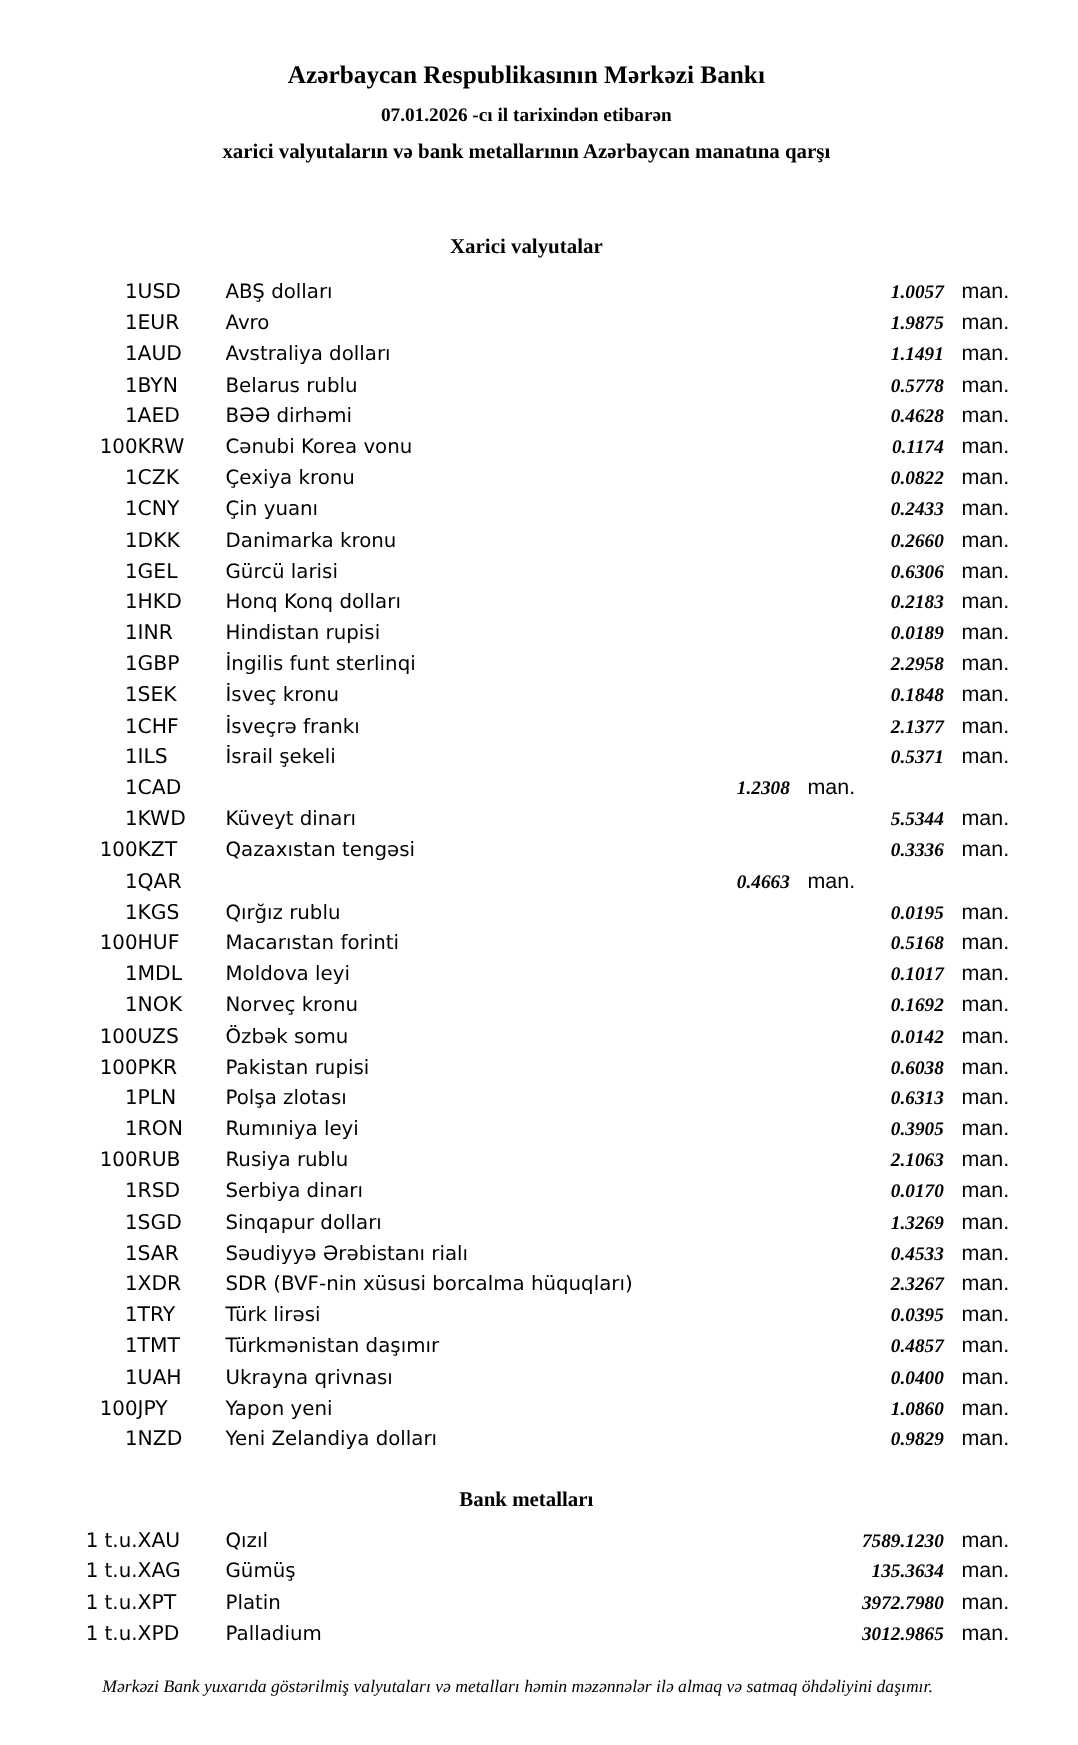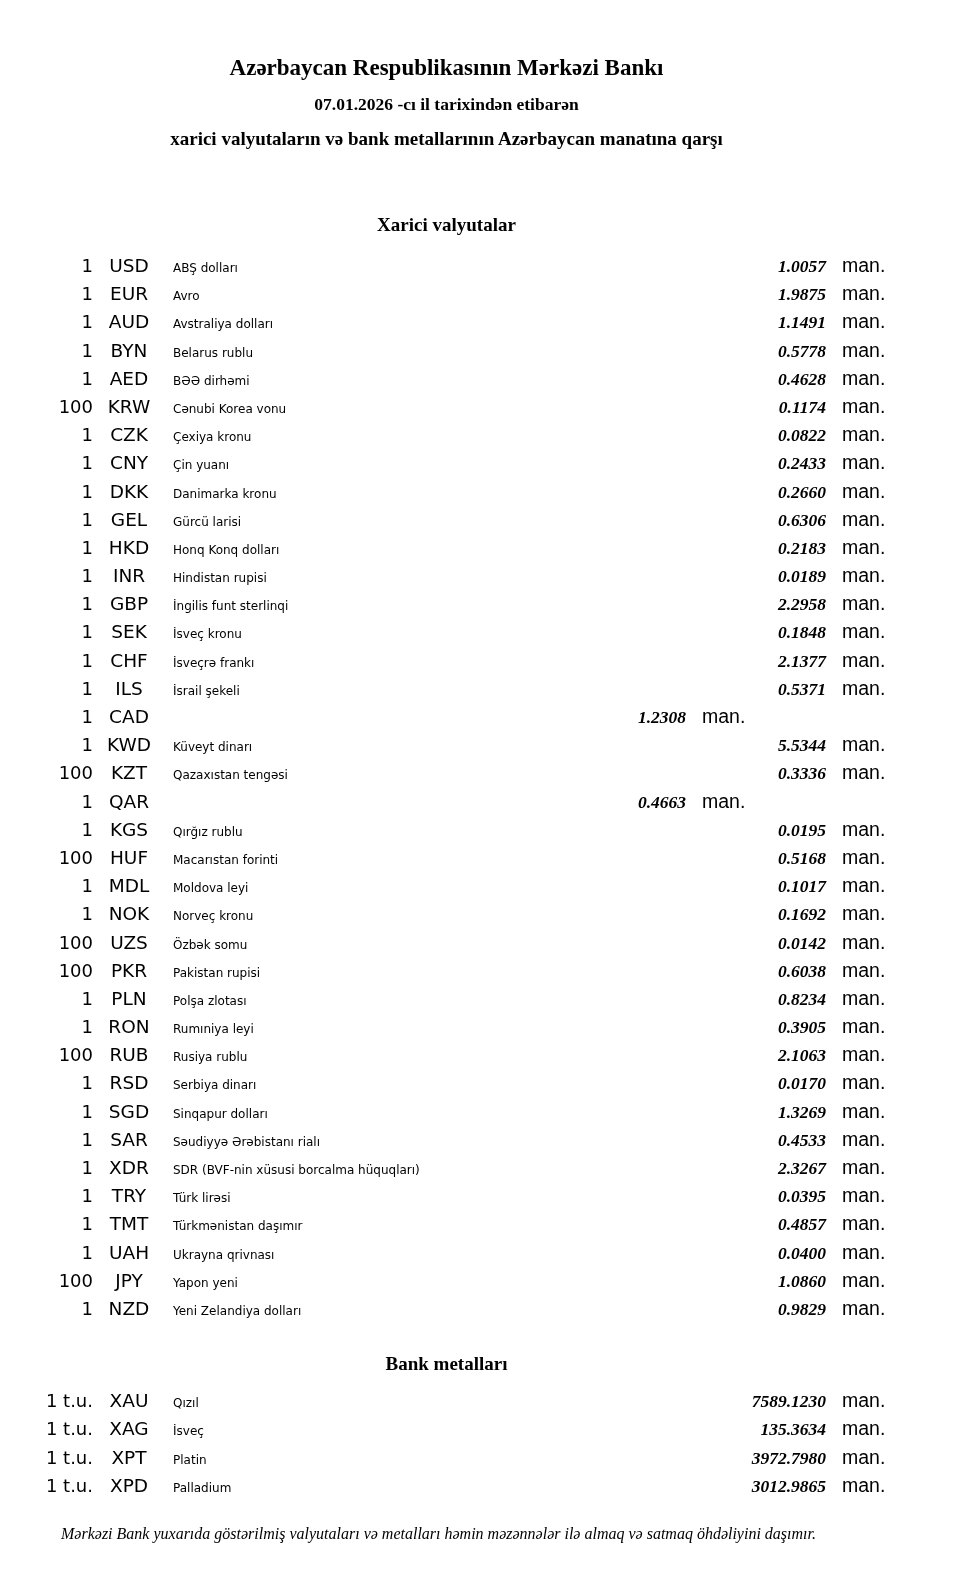--- a/index.html
+++ b/index.html
@@ -4,21 +4,21 @@
 <style>
   * { margin:0; padding:0; box-sizing:border-box; }
   html, body { background:#ffffff; }
   body {
     width:980px; height:1586px;
     position:relative;
     font-family:"DejaVu Sans", sans-serif;
     color:#000;
     overflow:hidden;
   }
-  .page { position:relative; width:893px; height:1586px; }
+  .page { position:relative; width:893px; height:1586px;margin-left:32px; }
 
   .title {
     padding-top:54px;
     text-align:center;
     font-family:"Liberation Serif", serif;
     font-weight:bold;
     font-size:23px;
     line-height:28px;
   }
   .date-line {
@@ -60,28 +60,27 @@
     height:28.2px;
     align-items:baseline;
     line-height:28.2px;
   }
   .row .qty {
     text-align:right;
     font-size:18px;
     white-space:nowrap;
   }
   .row .code {
-    text-align:center;
     font-size:18.5px;
     white-space:nowrap;
   }
   .row .name {
     text-align:left;
     padding-left:8px;
-    font-size:12px;
+    font-size:18px;
     white-space:nowrap;
     overflow:hidden;
   }
   .row .rate {
     text-align:right;
     font-family:"Liberation Serif", serif;
     font-weight:bold;
     font-style:italic;
     font-size:17.5px;
     white-space:nowrap;
@@ -296,21 +295,21 @@
     <span class="qty">100</span>
     <span class="code">PKR</span>
     <span class="name">Pakistan rupisi</span>
     <span class="rate">0.6038</span>
     <span class="unit">man.</span>
   </div>
       <div class="row">
     <span class="qty">1</span>
     <span class="code">PLN</span>
     <span class="name">Polşa zlotası</span>
-    <span class="rate">0.8234</span>
+    <span class="rate">0.6313</span>
     <span class="unit">man.</span>
   </div>
       <div class="row">
     <span class="qty">1</span>
     <span class="code">RON</span>
     <span class="name">Rumıniya leyi</span>
     <span class="rate">0.3905</span>
     <span class="unit">man.</span>
   </div>
       <div class="row">
@@ -391,21 +390,21 @@
       <div class="row">
     <span class="qty">1 t.u.</span>
     <span class="code">XAU</span>
     <span class="name">Qızıl</span>
     <span class="rate">7589.1230</span>
     <span class="unit">man.</span>
   </div>
       <div class="row">
     <span class="qty">1 t.u.</span>
     <span class="code">XAG</span>
-    <span class="name">İsveç</span>
+    <span class="name">Gümüş</span>
     <span class="rate">135.3634</span>
     <span class="unit">man.</span>
   </div>
       <div class="row">
     <span class="qty">1 t.u.</span>
     <span class="code">XPT</span>
     <span class="name">Platin</span>
     <span class="rate">3972.7980</span>
     <span class="unit">man.</span>
   </div>

